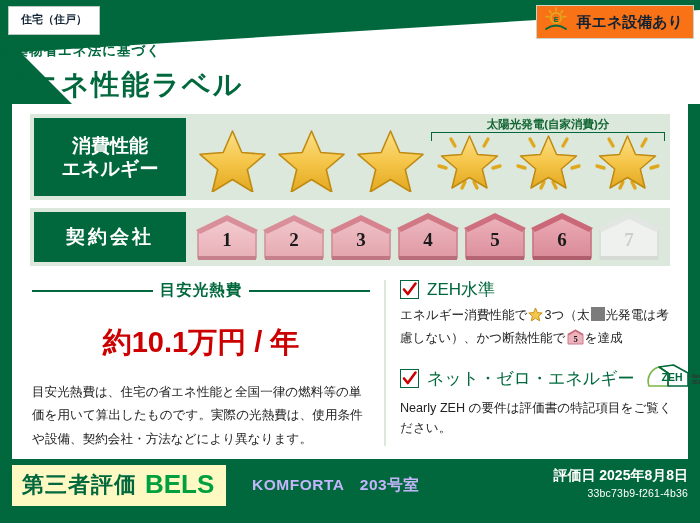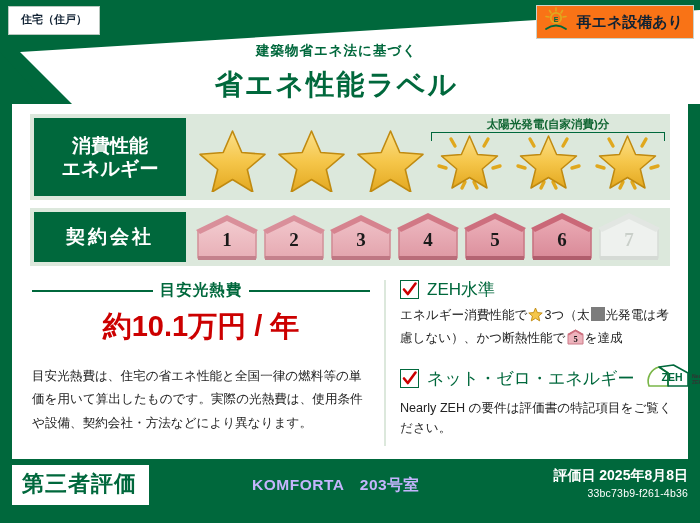--- a/index.html
+++ b/index.html
@@ -55,21 +55,21 @@
   .reene-badge .txt {
     font-size: 15px;
     font-weight: bold;
     color: #123;
   }
 
   
   .title-wrap {
     position: absolute;
     left: 0; top: 42px; width: 673px;
-    text-align: center;
+    text-align: left;
     z-index: 25;
   }
   .title-sub {
     font-size: 13.5px;
     font-weight: bold;
     color: #00683c;
     letter-spacing: 1px;
   }
   .title-main {
     font-size: 28px;
@@ -192,21 +192,21 @@
     justify-content: center;
   }
   .cost-head .rule {
     flex: 1; height: 2px; background: #00683c;
   }
   .cost-head .ct {
     font-size: 15.5px; font-weight: bold; color: #00683c;
     letter-spacing: 1px; white-space: nowrap;
   }
   .cost-value {
-    margin-top: 6px;
+    margin-top: 22px;
     text-align: center;
     font-size: 29px;
     font-weight: bold;
     color: #cc0000;
     letter-spacing: 0px;
   }
   .cost-note {
     margin-top: 18px;
     font-size: 12.6px;
     line-height: 1.85;
@@ -266,21 +266,21 @@
 
   
   .footer {
     position: absolute;
     left: 0; bottom: 0; width: 700px; height: 64px;
     z-index: 22;
   }
   .bels-box {
     position: absolute;
     left: 12px; top: 6px;
-    background: #ffffff;
+    background: #fef9c3;
     padding: 4px 12px 6px 10px;
     display: flex;
     align-items: flex-end;
     gap: 8px;
   }
   .bels-jp {
     font-size: 22px; font-weight: bold; color: #00683c;
     letter-spacing: 1px;
   }
   .bels-en {
@@ -583,20 +583,21 @@
         </div>
         <div class="zeh-text">Nearly ZEH の要件は評価書の特記項目をご覧ください。</div>
       </div>
 
     </div>
   </div>
 
   <div class="footer">
     <div class="bels-box">
       <span class="bels-jp">第三者評価</span>
+      <span class="bels-en">BELS</span>
     </div>
     <div class="bldg-name">KOMFORTA　203号室</div>
     <div class="foot-right">
       <div class="foot-date">評価日 2025年8月8日</div>
       <div class="foot-id">33bc73b9-f261-4b36</div>
     </div>
   </div>
 
 </div>
 

